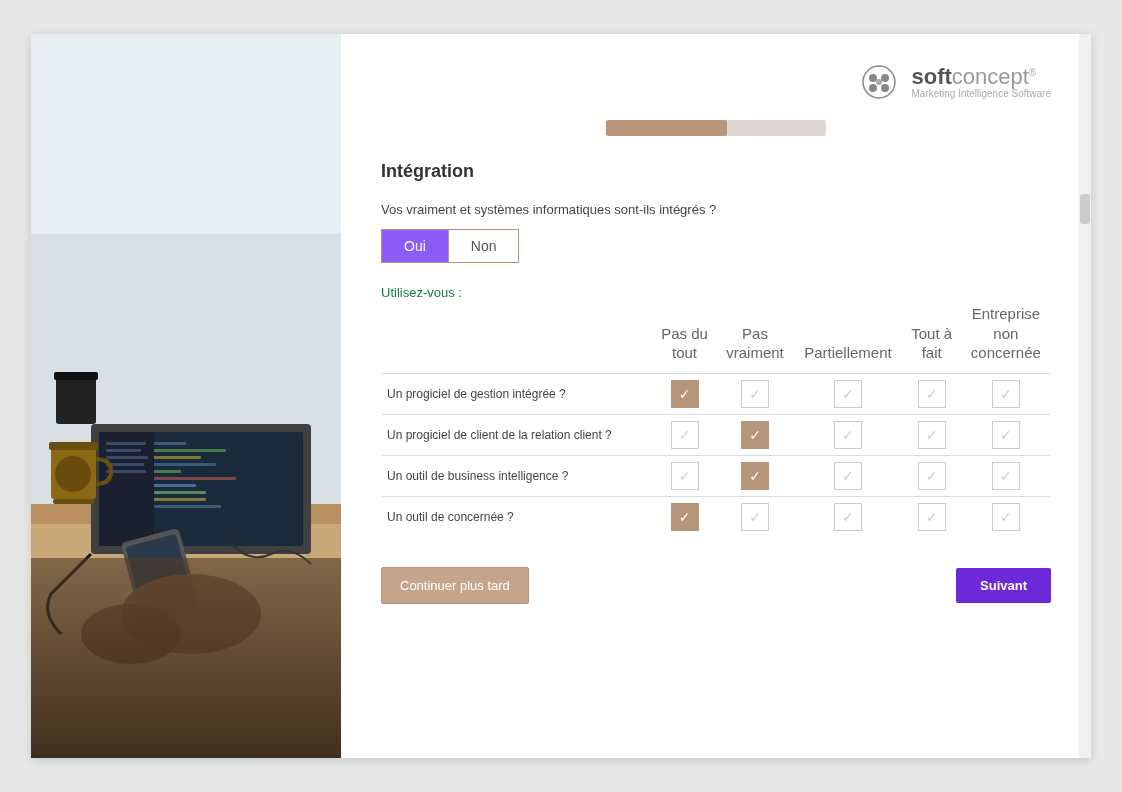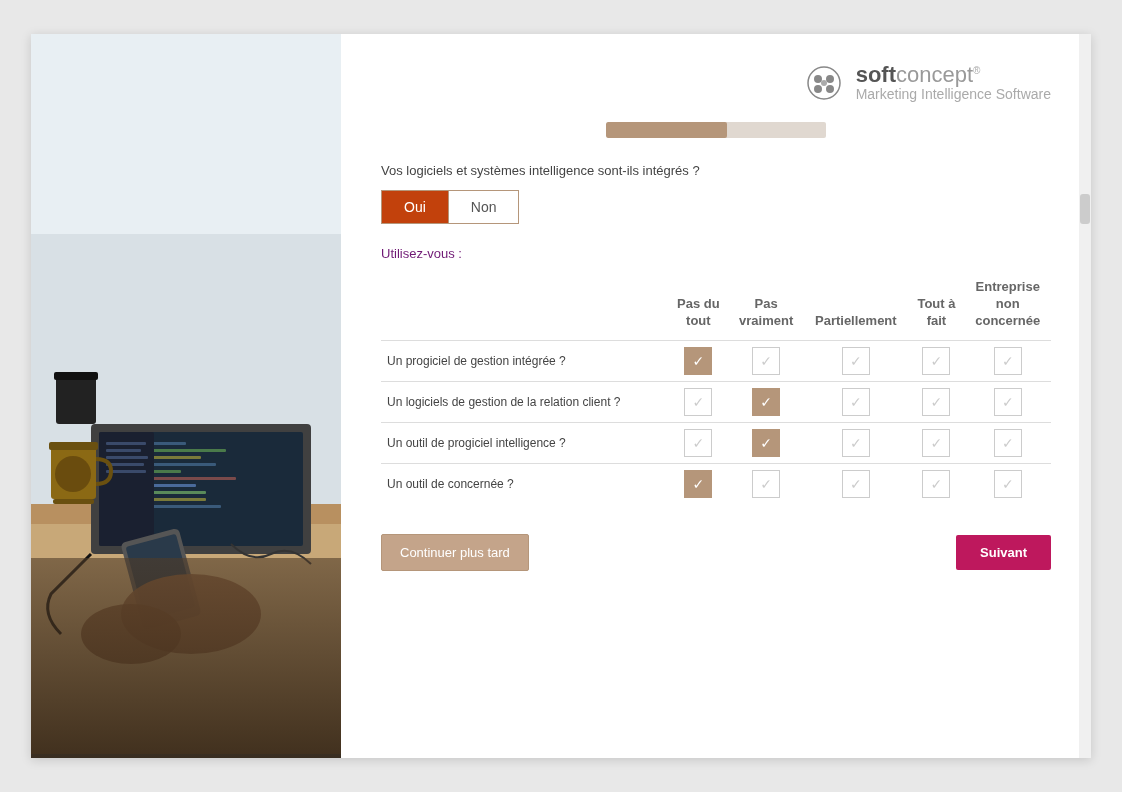--- a/index.html
+++ b/index.html
@@ -103,45 +103,44 @@
     }
     .btn-oui-non {
       padding: 8px 22px;
       font-size: 14px;
       border: 1px solid #b5967a;
       cursor: pointer;
       background: #fff;
       color: #555;
     }
     .btn-oui-non.active {
-      background: #c2410c;
+      background: #8b5cf6;
       color: #fff;
       border-color: #b5967a;
     }
     .btn-oui-non:first-child {
       border-right: none;
     }
     .utilisez-label {
       font-size: 13px;
-      color: #701a75;
-      margin-bottom: 14px;
+      color: #15803d;
     }
     .table-wrapper {
       width: 100%;
     }
     table {
       width: 100%;
       border-collapse: collapse;
       font-size: 12px;
     }
     .header-row th {
       text-align: center;
       color: #666;
-      font-weight: bold;
-      font-size: 13px;
+      font-weight: normal;
+      font-size: 15px;
       padding: 4px 6px 10px 6px;
       vertical-align: bottom;
       line-height: 1.3;
     }
     .header-row th:first-child {
       text-align: left;
     }
     tbody tr {
       border-top: 1px solid #ddd;
     }
@@ -193,21 +192,21 @@
       border: 1px solid #b5967a;
       background: #c4a48a;
       color: #fff;
       cursor: pointer;
       border-radius: 2px;
     }
     .btn-primary {
       padding: 10px 24px;
       font-size: 13px;
       border: none;
-      background: #be185d;
+      background: #6d28d9;
       color: #fff;
       cursor: pointer;
       border-radius: 2px;
       font-weight: bold;
     }
     
     .scrollbar-track {
       position: absolute;
       right: 0;
       top: 0;
@@ -294,34 +293,35 @@
           <circle cx="12" cy="14" r="4" fill="#888"></circle>
           <circle cx="24" cy="14" r="4" fill="#888"></circle>
           <circle cx="12" cy="24" r="4" fill="#888"></circle>
           <circle cx="24" cy="24" r="4" fill="#888"></circle>
           <circle cx="18" cy="18" r="3" fill="#aaa"></circle>
         </svg>
         <div>
           <div style="font-size:22px; color:#444; line-height:1;">
             <span style="font-weight:bold; color:#555;">soft</span><span style="font-weight:normal; color:#999;">concept</span><sup style="font-size:10px; color:#aaa;">®</sup>
           </div>
-          <div style="font-size:14px; color:#aaa; text-align:right;">Marketing Intelligence Software</div>
+          <div style="font-size:10px; color:#aaa; text-align:right;">Marketing Intelligence Software</div>
         </div>
       </div>
     </div>
 
     <div class="progress-bar-container">
       <div class="progress-bar-outer">
         <div class="progress-bar-inner" style="width: 55%;"></div>
       </div>
     </div>
 
+    <div class="section-title">Intégration</div>
 
     <div class="question-block">
-      <div class="question-text">Vos logiciels et systèmes intelligence sont-ils intégrés ?</div>
+      <div class="question-text">Vos vraiment et systèmes informatiques sont-ils intégrés ?</div>
       <div class="oui-non-group">
         <button class="btn-oui-non active">Oui</button>
         <button class="btn-oui-non">Non</button>
       </div>
     </div>
 
     <div class="utilisez-label">Utilisez-vous :</div>
 
     <div class="table-wrapper">
       <table>
@@ -339,29 +339,29 @@
 
         <tr>
               <td>Un progiciel de gestion intégrée ?</td>
               <td><div class="check-box selected">✓</div></td>
               <td><div class="check-box">✓</div></td>
               <td><div class="check-box">✓</div></td>
               <td><div class="check-box">✓</div></td>
               <td><div class="check-box">✓</div></td>
             </tr>
             <tr>
-              <td>Un logiciels de gestion de la relation client ?</td>
+              <td>Un progiciel de client de la relation client ?</td>
               <td><div class="check-box">✓</div></td>
               <td><div class="check-box selected">✓</div></td>
               <td><div class="check-box">✓</div></td>
               <td><div class="check-box">✓</div></td>
               <td><div class="check-box">✓</div></td>
             </tr>
             <tr>
-              <td>Un outil de progiciel intelligence ?</td>
+              <td>Un outil de business intelligence ?</td>
               <td><div class="check-box">✓</div></td>
               <td><div class="check-box selected">✓</div></td>
               <td><div class="check-box">✓</div></td>
               <td><div class="check-box">✓</div></td>
               <td><div class="check-box">✓</div></td>
             </tr>
             <tr>
               <td>Un outil de concernée ?</td>
               <td><div class="check-box selected">✓</div></td>
               <td><div class="check-box">✓</div></td>

